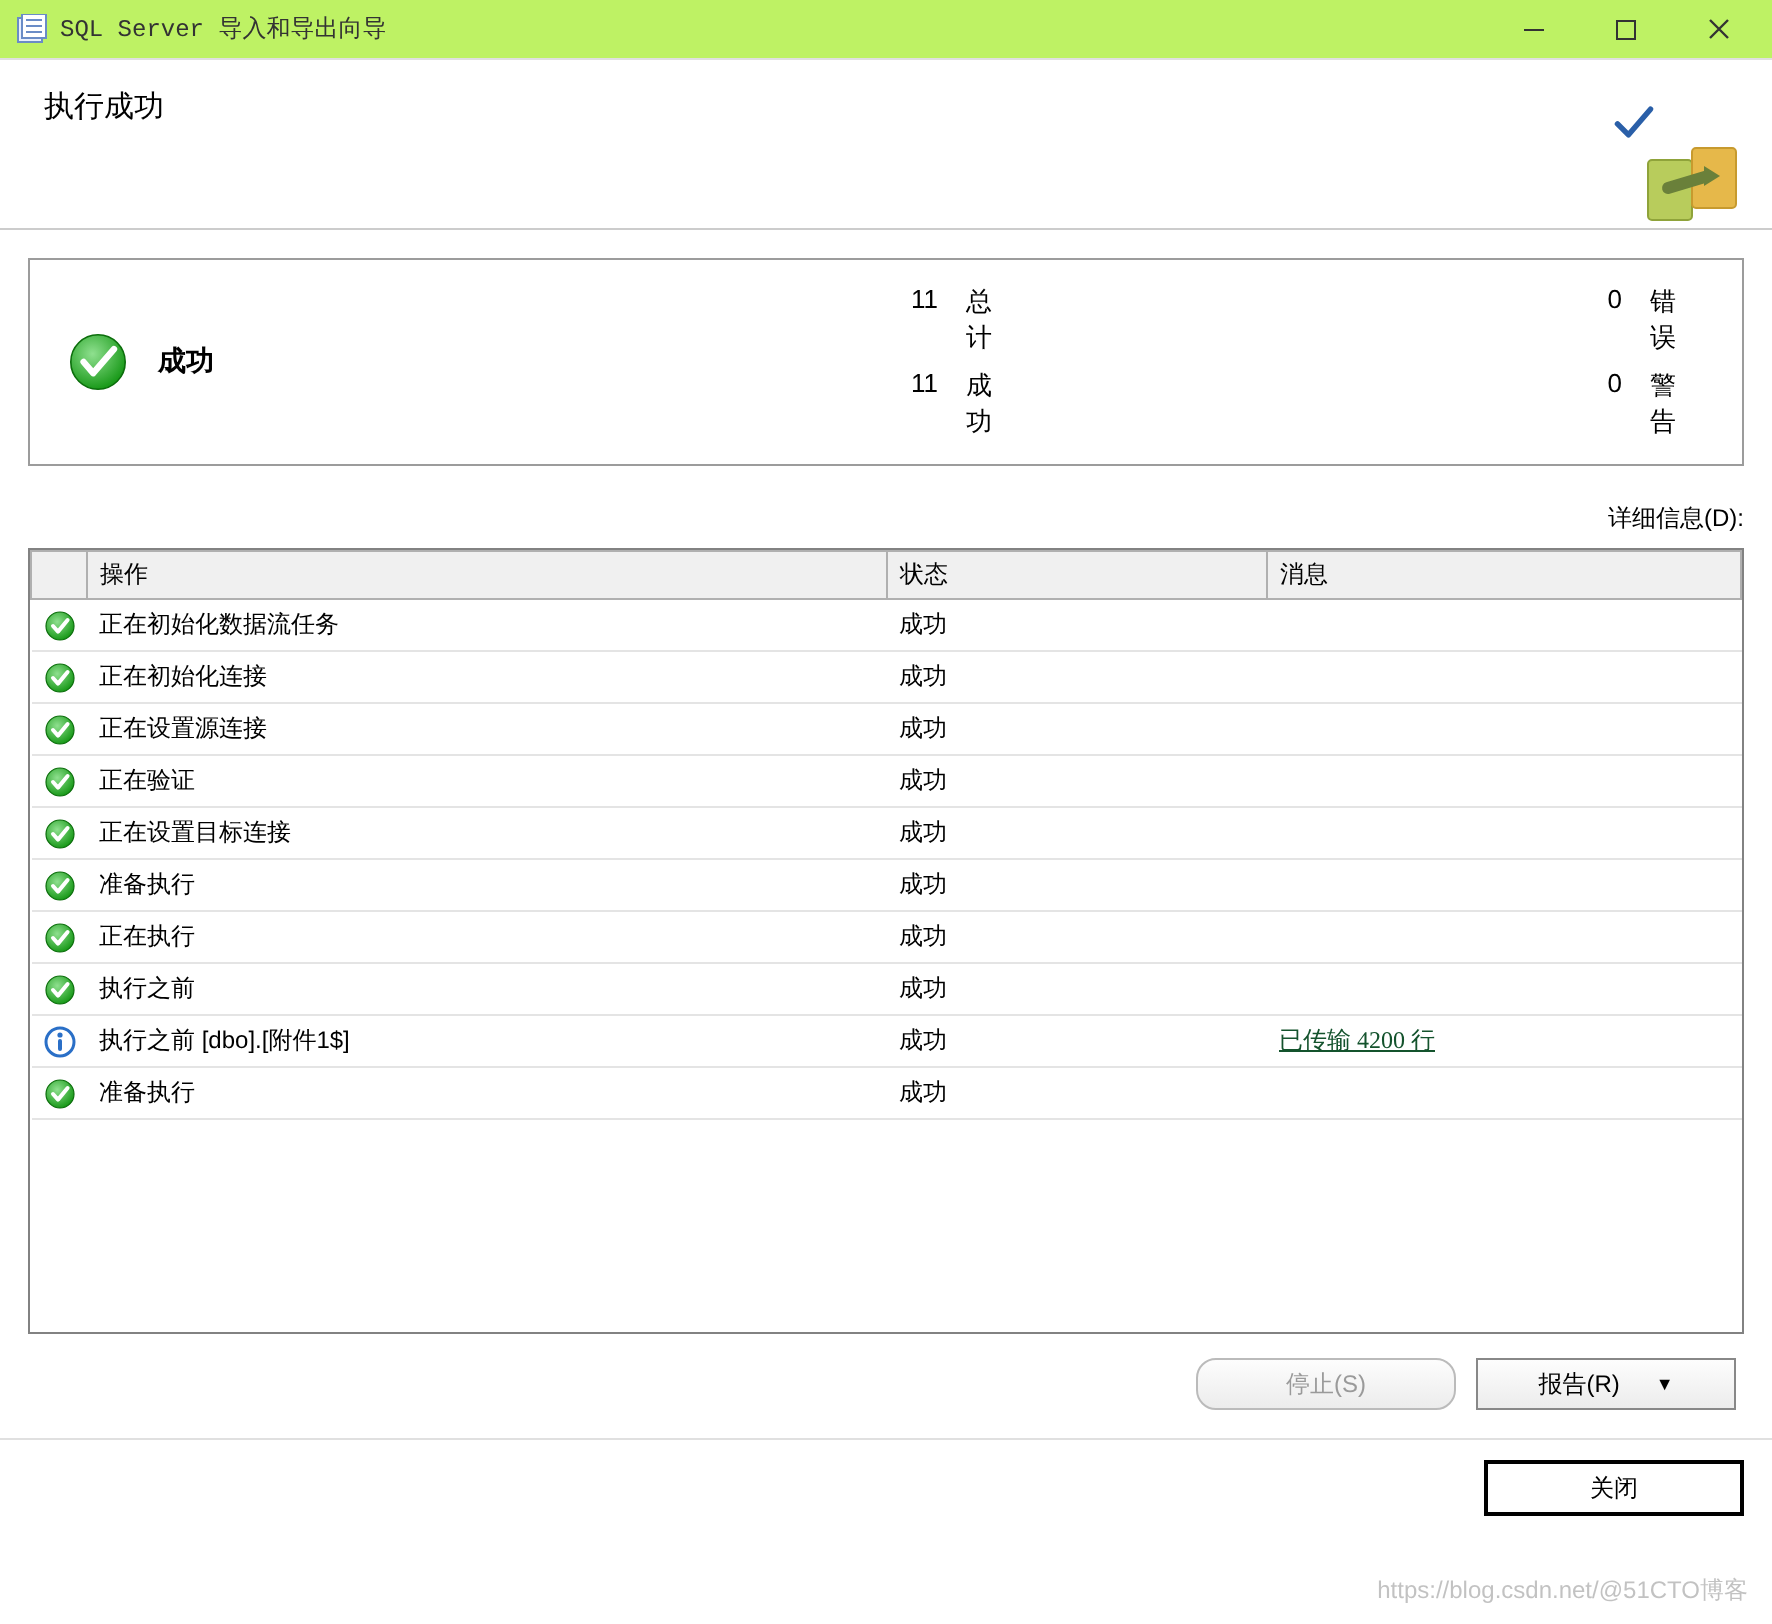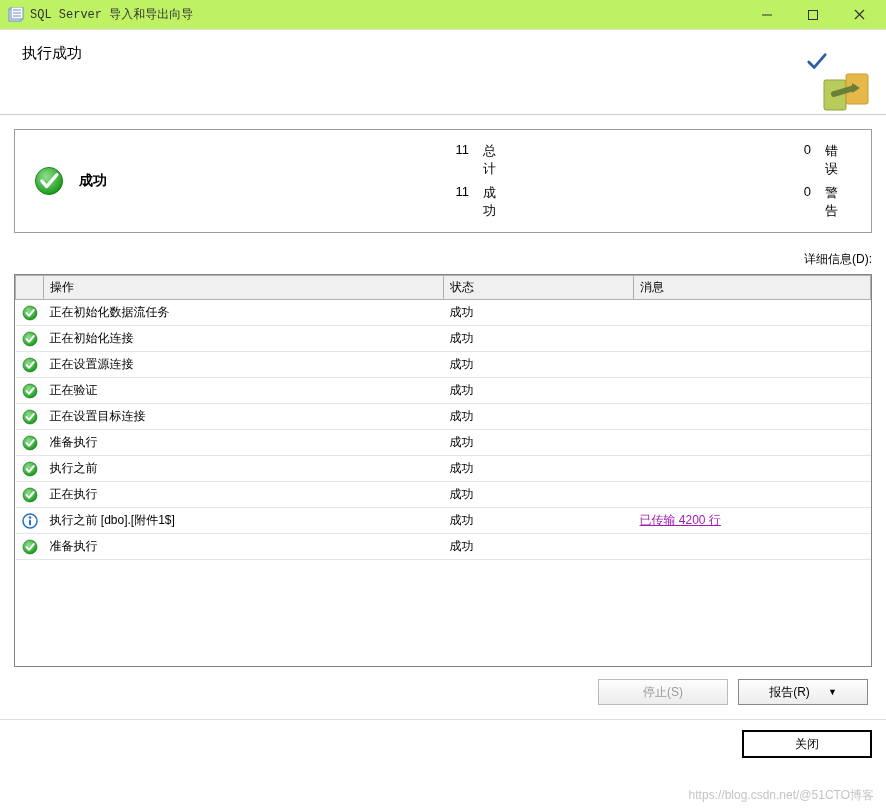--- a/index.html
+++ b/index.html
@@ -122,23 +122,24 @@
   .col-icon { width: 28px; text-align: center; padding: 2px !important; }
   .col-action { width: 400px; }
   .col-status { width: 190px; }
   .col-msg { }
   .row-icon {
     width: 16px; height: 16px;
     display: inline-block;
     vertical-align: middle;
   }
   .msg-link {
-    color: #a21caf;
+    color: #14532d;
     text-decoration: underline;
     cursor: pointer;
+    font-family: Liberation Serif, serif;
   }
   .btn-row {
     display: flex;
     justify-content: flex-end;
     gap: 10px;
     padding: 12px 4px 0 0;
   }
   .btn {
     min-width: 130px;
     height: 26px;
@@ -146,20 +147,21 @@
     background: linear-gradient(#fdfdfd, #ececec);
     font-size: 12px;
     display: inline-flex;
     align-items: center;
     justify-content: center;
     gap: 8px;
   }
   .btn.disabled {
     color: #9a9a9a;
     border-color: #bbb;
+    border-radius: 10px;
   }
   .dropdown-arrow {
     font-size: 9px;
     margin-left: 10px;
   }
   .footer-row {
     border-top: 1px solid #e0e0e0;
     margin-top: 14px;
     padding: 10px 14px 0 0;
     display: flex;
@@ -325,30 +327,30 @@
                 </svg></span></td>
             <td>准备执行</td>
             <td>成功</td>
             <td></td>
           </tr>
           <tr>
             <td class="col-icon"><span class="row-icon"><svg viewBox="0 0 16 16" width="16" height="16">
                   <circle cx="8" cy="8" r="7" fill="url(#gSmall)" stroke="#0c6e0c" stroke-width="0.6"></circle>
                   <path d="M4.5 8 L7 10.8 L11.8 5" fill="none" stroke="#fff" stroke-width="2" stroke-linecap="round" stroke-linejoin="round"></path>
                 </svg></span></td>
+            <td>正在执行</td>
+            <td>成功</td>
+            <td></td>
+          </tr>
+          <tr>
+            <td class="col-icon"><span class="row-icon"><svg viewBox="0 0 16 16" width="16" height="16">
+                  <circle cx="8" cy="8" r="7" fill="url(#gSmall)" stroke="#0c6e0c" stroke-width="0.6"></circle>
+                  <path d="M4.5 8 L7 10.8 L11.8 5" fill="none" stroke="#fff" stroke-width="2" stroke-linecap="round" stroke-linejoin="round"></path>
+                </svg></span></td>
             <td>执行之前</td>
-            <td>成功</td>
-            <td></td>
-          </tr>
-          <tr>
-            <td class="col-icon"><span class="row-icon"><svg viewBox="0 0 16 16" width="16" height="16">
-                  <circle cx="8" cy="8" r="7" fill="url(#gSmall)" stroke="#0c6e0c" stroke-width="0.6"></circle>
-                  <path d="M4.5 8 L7 10.8 L11.8 5" fill="none" stroke="#fff" stroke-width="2" stroke-linecap="round" stroke-linejoin="round"></path>
-                </svg></span></td>
-            <td>正在执行</td>
             <td>成功</td>
             <td></td>
           </tr>
           <tr>
             <td class="col-icon"><span class="row-icon"><svg viewBox="0 0 16 16" width="16" height="16">
                   <circle cx="8" cy="8" r="7" fill="#fff" stroke="#2a6fc7" stroke-width="1.5"></circle>
                   <circle cx="8" cy="4.5" r="1.3" fill="#2a6fc7"></circle>
                   <rect x="7" y="6.5" width="2" height="6" rx="1" fill="#2a6fc7"></rect>
                 </svg></span></td>
             <td>执行之前 [dbo].[附件1$]</td>

